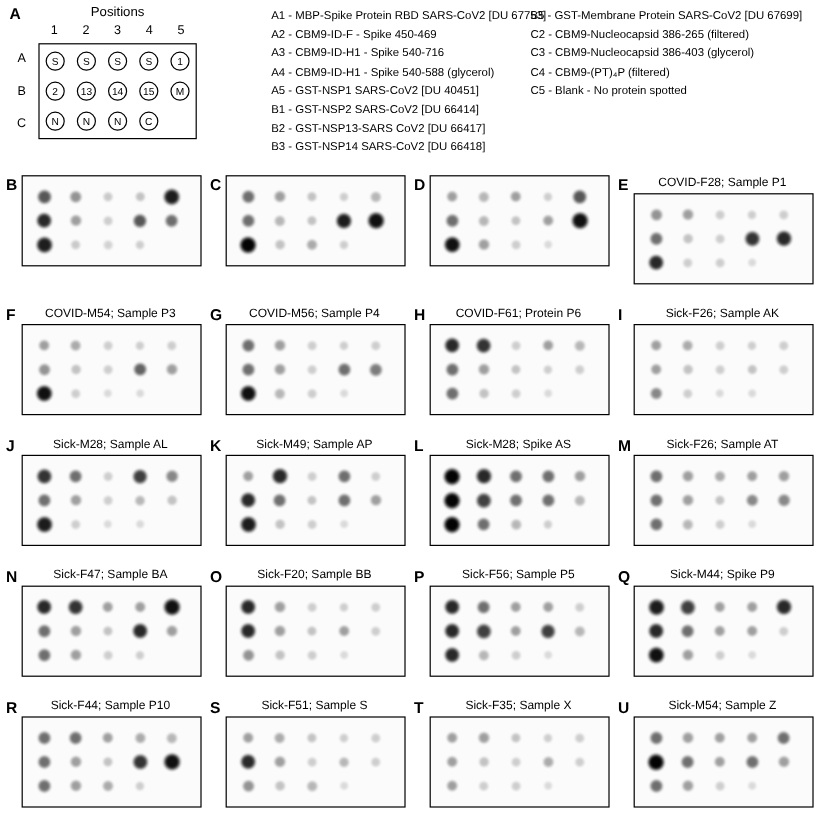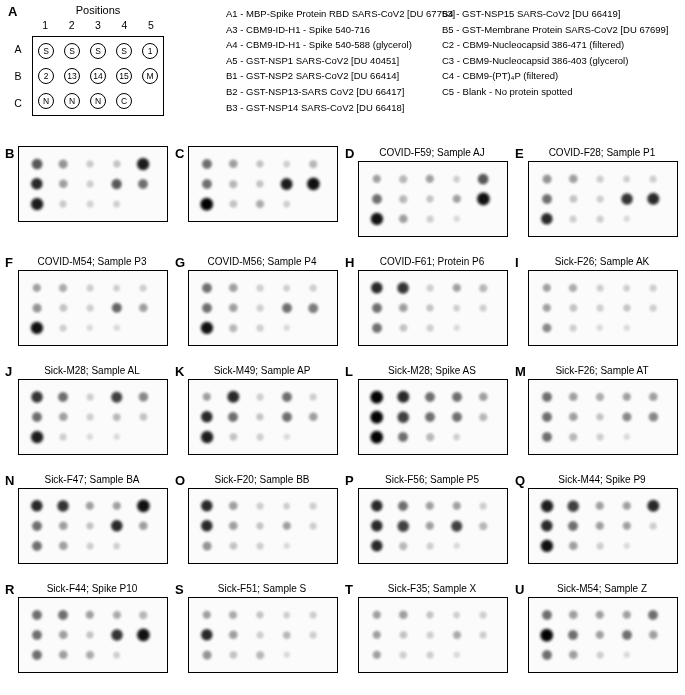--- a/index.html
+++ b/index.html
@@ -102,31 +102,31 @@
           <div class="slot">
             <div class="circle">C</div>
           </div>
           <div class="slot"></div>
         </div>
       </div>
   </div>
   <div class="legend">
     <div class="legend-col first" id="legendCol1">
         <div class="legend-item">A1 - MBP-Spike Protein RBD SARS-CoV2 [DU 67753]</div>
+        <div class="legend-item">A2 - CBM9-ID-F - Spike 450-469</div>
         <div class="legend-item">A3 - CBM9-ID-H1 - Spike 540-716</div>
         <div class="legend-item">A4 - CBM9-ID-H1 - Spike 540-588 (glycerol)</div>
         <div class="legend-item">A5 - GST-NSP1 SARS-CoV2 [DU 40451]</div>
         <div class="legend-item">B1 - GST-NSP2 SARS-CoV2 [DU 66414]</div>
         <div class="legend-item">B2 - GST-NSP13-SARS CoV2 [DU 66417]</div>
         <div class="legend-item">B3 - GST-NSP14 SARS-CoV2 [DU 66418]</div>
       </div>
     <div class="legend-col" id="legendCol2">
-        <div class="legend-item">B4 - GST-NSP15 SARS-CoV2 [DU 66419]</div>
         <div class="legend-item">B5 - GST-Membrane Protein SARS-CoV2 [DU 67699]</div>
-        <div class="legend-item">C2 - CBM9-Nucleocapsid 386-471  (filtered)</div>
+        <div class="legend-item">C2 - CBM9-Nucleocapsid 386-265  (filtered)</div>
         <div class="legend-item">C3 - CBM9-Nucleocapsid 386-403  (glycerol)</div>
         <div class="legend-item">C4 - CBM9-(PT)₄P (filtered)</div>
         <div class="legend-item">C5 - Blank - No protein spotted</div>
       </div>
   </div>
 </div>
 
 <div class="grid" id="blotGrid">
   <div class="panel">
     <span class="big-label t-label">B</span>
@@ -163,21 +163,20 @@
         <div class="spot" style="width: 15.2px; height: 15.2px; left: 84%; top: 50%; opacity: 0.935;"></div>
         <div class="spot" style="width: 15.6px; height: 15.6px; left: 12%; top: 77%; opacity: 0.9825;"></div>
         <div class="spot" style="width: 9.2px; height: 9.2px; left: 30%; top: 77%; opacity: 0.2225;"></div>
         <div class="spot" style="width: 10px; height: 10px; left: 48%; top: 77%; opacity: 0.3175;"></div>
         <div class="spot" style="width: 8.8px; height: 8.8px; left: 66%; top: 77%; opacity: 0.175;"></div>
       </div>
   </div>
 
   <div class="panel">
     <span class="big-label t-label">D</span>
-    <div class="panel-head t-title">COVID-F59; Sample AJ</div>
     <div class="blot t-blot">
         <div class="spot" style="width: 10.4px; height: 10.4px; left: 12%; top: 23%; opacity: 0.365;"></div>
         <div class="spot" style="width: 9.6px; height: 9.6px; left: 30%; top: 23%; opacity: 0.27;"></div>
         <div class="spot" style="width: 10.4px; height: 10.4px; left: 48%; top: 23%; opacity: 0.365;"></div>
         <div class="spot" style="width: 8.8px; height: 8.8px; left: 66%; top: 23%; opacity: 0.175;"></div>
         <div class="spot" style="width: 12.8px; height: 12.8px; left: 84%; top: 23%; opacity: 0.65;"></div>
         <div class="spot" style="width: 12px; height: 12px; left: 12%; top: 50%; opacity: 0.555;"></div>
         <div class="spot" style="width: 9.6px; height: 9.6px; left: 30%; top: 50%; opacity: 0.27;"></div>
         <div class="spot" style="width: 9.2px; height: 9.2px; left: 48%; top: 50%; opacity: 0.2225;"></div>
         <div class="spot" style="width: 10.4px; height: 10.4px; left: 66%; top: 50%; opacity: 0.365;"></div>
@@ -457,21 +456,21 @@
         <div class="spot" style="width: 8.8px; height: 8.8px; left: 84%; top: 50%; opacity: 0.175;"></div>
         <div class="spot" style="width: 15.2px; height: 15.2px; left: 12%; top: 77%; opacity: 0.935;"></div>
         <div class="spot" style="width: 10.4px; height: 10.4px; left: 30%; top: 77%; opacity: 0.365;"></div>
         <div class="spot" style="width: 8.8px; height: 8.8px; left: 48%; top: 77%; opacity: 0.175;"></div>
         <div class="spot" style="width: 8.4px; height: 8.4px; left: 66%; top: 77%; opacity: 0.1275;"></div>
       </div>
   </div>
 
   <div class="panel">
     <span class="big-label t-label">R</span>
-    <div class="panel-head t-title">Sick-F44; Spike P10</div>
+    <div class="panel-head t-title">Sick-F44; Sample P10</div>
     <div class="blot t-blot">
         <div class="spot" style="width: 12px; height: 12px; left: 12%; top: 23%; opacity: 0.555;"></div>
         <div class="spot" style="width: 12px; height: 12px; left: 30%; top: 23%; opacity: 0.555;"></div>
         <div class="spot" style="width: 10.4px; height: 10.4px; left: 48%; top: 23%; opacity: 0.365;"></div>
         <div class="spot" style="width: 10px; height: 10px; left: 66%; top: 23%; opacity: 0.3175;"></div>
         <div class="spot" style="width: 9.6px; height: 9.6px; left: 84%; top: 23%; opacity: 0.27;"></div>
         <div class="spot" style="width: 12px; height: 12px; left: 12%; top: 50%; opacity: 0.555;"></div>
         <div class="spot" style="width: 10.4px; height: 10.4px; left: 30%; top: 50%; opacity: 0.365;"></div>
         <div class="spot" style="width: 9.2px; height: 9.2px; left: 48%; top: 50%; opacity: 0.2225;"></div>
         <div class="spot" style="width: 14px; height: 14px; left: 66%; top: 50%; opacity: 0.7925;"></div>

